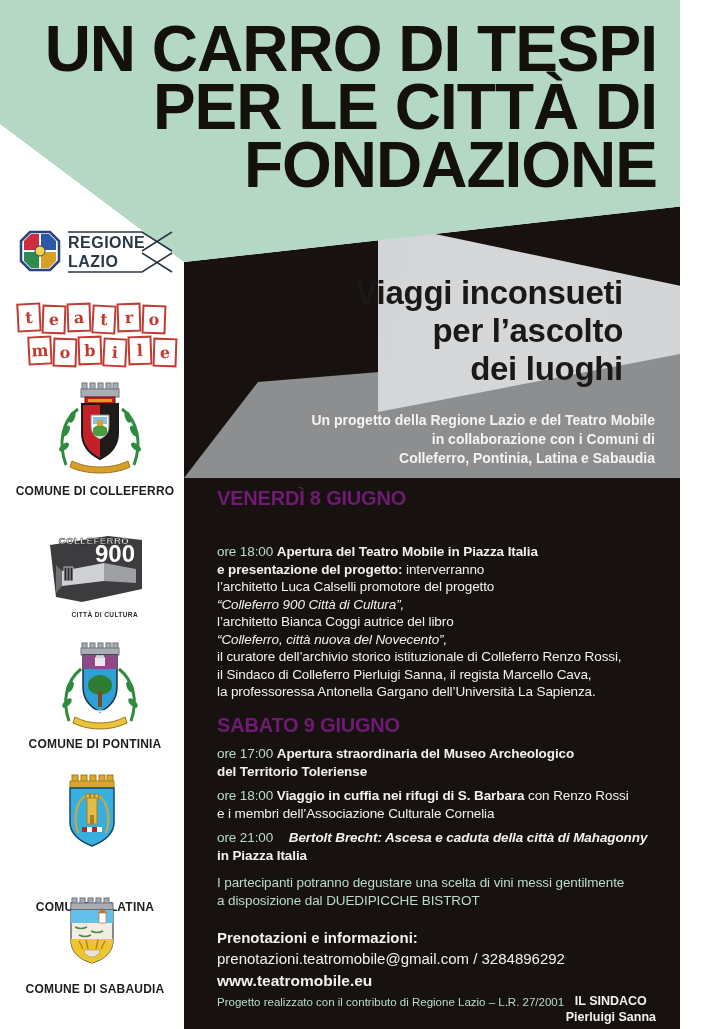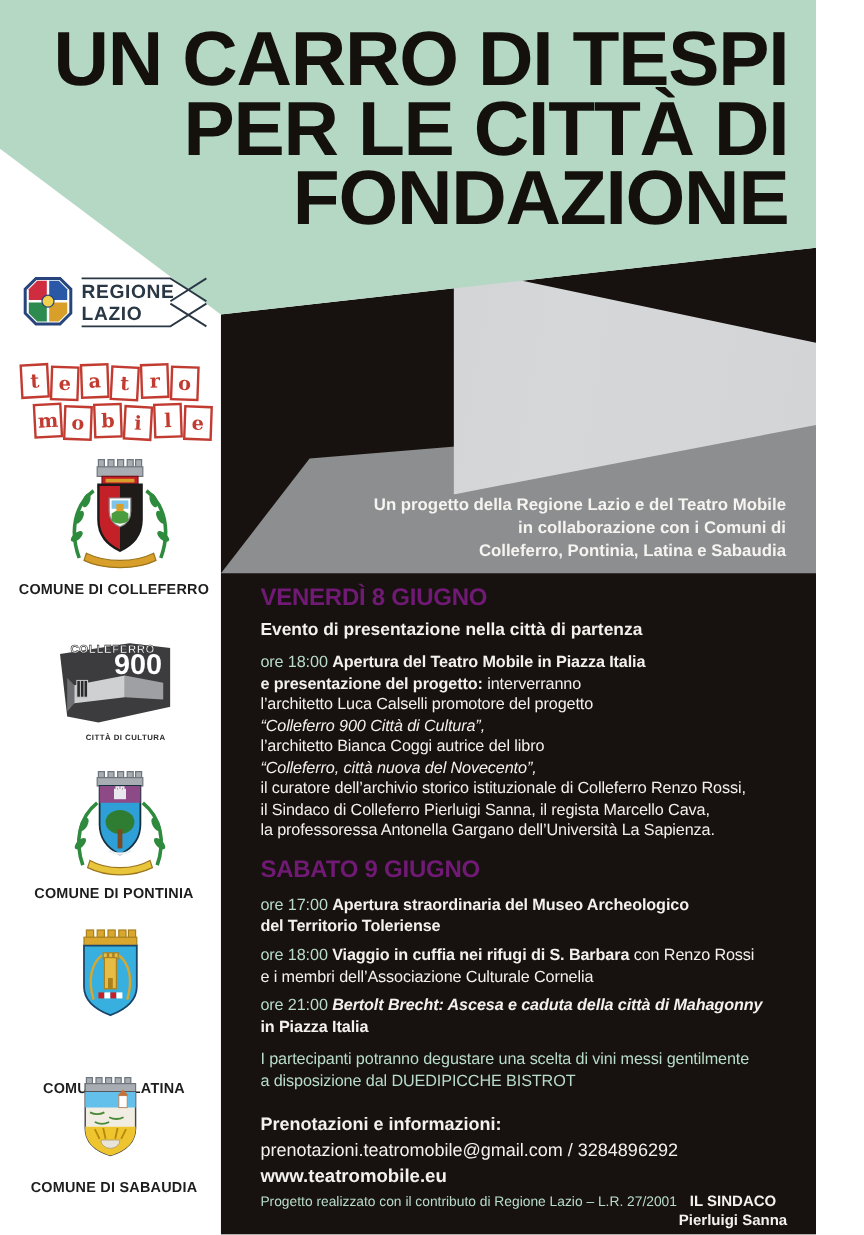--- a/index.html
+++ b/index.html
@@ -35,21 +35,21 @@
   .h-sat{top:714px;}
   .e-sat1{top:745px;} .e-sat2{top:787px;} .e-sat3{top:829px;}
   .wine{top:874px;color:#b8dcc8;}
   .book-h{top:929px;font-size:15px;font-weight:bold;}
   .book-c{top:950px;font-size:15px;}
   .web{top:972px;font-size:15.5px;font-weight:bold;}
   .proj{top:996px;font-size:11.5px;color:#b8dcc8;}
   .mayor{position:absolute;top:981px;right:24px;text-align:center;
     font-size:12.5px;line-height:16px;font-weight:bold;color:#f3f1ec;margin-top:12px;}
   .g{color:#b8dcc8;font-weight:normal;}
-  .b{font-weight:bold;} .i{font-style:italic;} .bi{font-weight:bold;font-style:italic;}
+  .b{font-weight:bold;} .i{font-style:italic;} .bi{font-weight:bold;font-style:italic;margin-left:12px;}
 
   
   .regione{position:absolute;left:18px;top:229px;}
   .stamp-row{position:absolute;left:17px;}
   .stamp-row.r1{top:304px;} .stamp-row.r2{top:337px;left:28px;}
   .stamp-letter{
     display:inline-flex;align-items:center;justify-content:center;
     width:20px;height:25px;border:2px solid #c23b31;color:#c23b31;margin-right:1px;
     font-family:"DejaVu Serif",serif;font-weight:bold;font-size:16px;background:#fff;
   }
@@ -72,26 +72,28 @@
 
   <div class="shape black-panel"></div>
   <div class="shape floor"></div>
   <div class="shape viaggi-box"></div>
   <div class="shape green-band"></div>
 
   <h1 class="title pre">UN CARRO DI TESPI
 PER LE CITTÀ DI
 FONDAZIONE</h1>
 
+  <div class="viaggi pre">Viaggi inconsueti
+per l’ascolto
+dei luoghi</div>
   <div class="credit pre">Un progetto della Regione Lazio e del Teatro Mobile
 in collaborazione con i Comuni di
 Colleferro, Pontinia, Latina e Sabaudia</div>
 
   <h2 class="pt day-heading h-fri">VENERDÌ 8 GIUGNO</h2>
-  <div class="pt sub-fri">Evento di presentazione nella città di partenza</div>
   <p class="pt body-txt p-fri pre" style="margin:0"><span class="g">ore 18:00 </span><span class="b">Apertura del Teatro Mobile in Piazza Italia
 e presentazione del progetto: </span><span>interverranno
 l’architetto Luca Calselli promotore del progetto
 </span><span class="i">“Colleferro 900 Città di Cultura”,</span><span>
 l’architetto Bianca Coggi autrice del libro
 </span><span class="i">“Colleferro, città nuova del Novecento”,</span><span>
 il curatore dell’archivio storico istituzionale di Colleferro Renzo Rossi,
 il Sindaco di Colleferro Pierluigi Sanna, il regista Marcello Cava,
 la professoressa Antonella Gargano dell’Università La Sapienza.</span></p>
 

